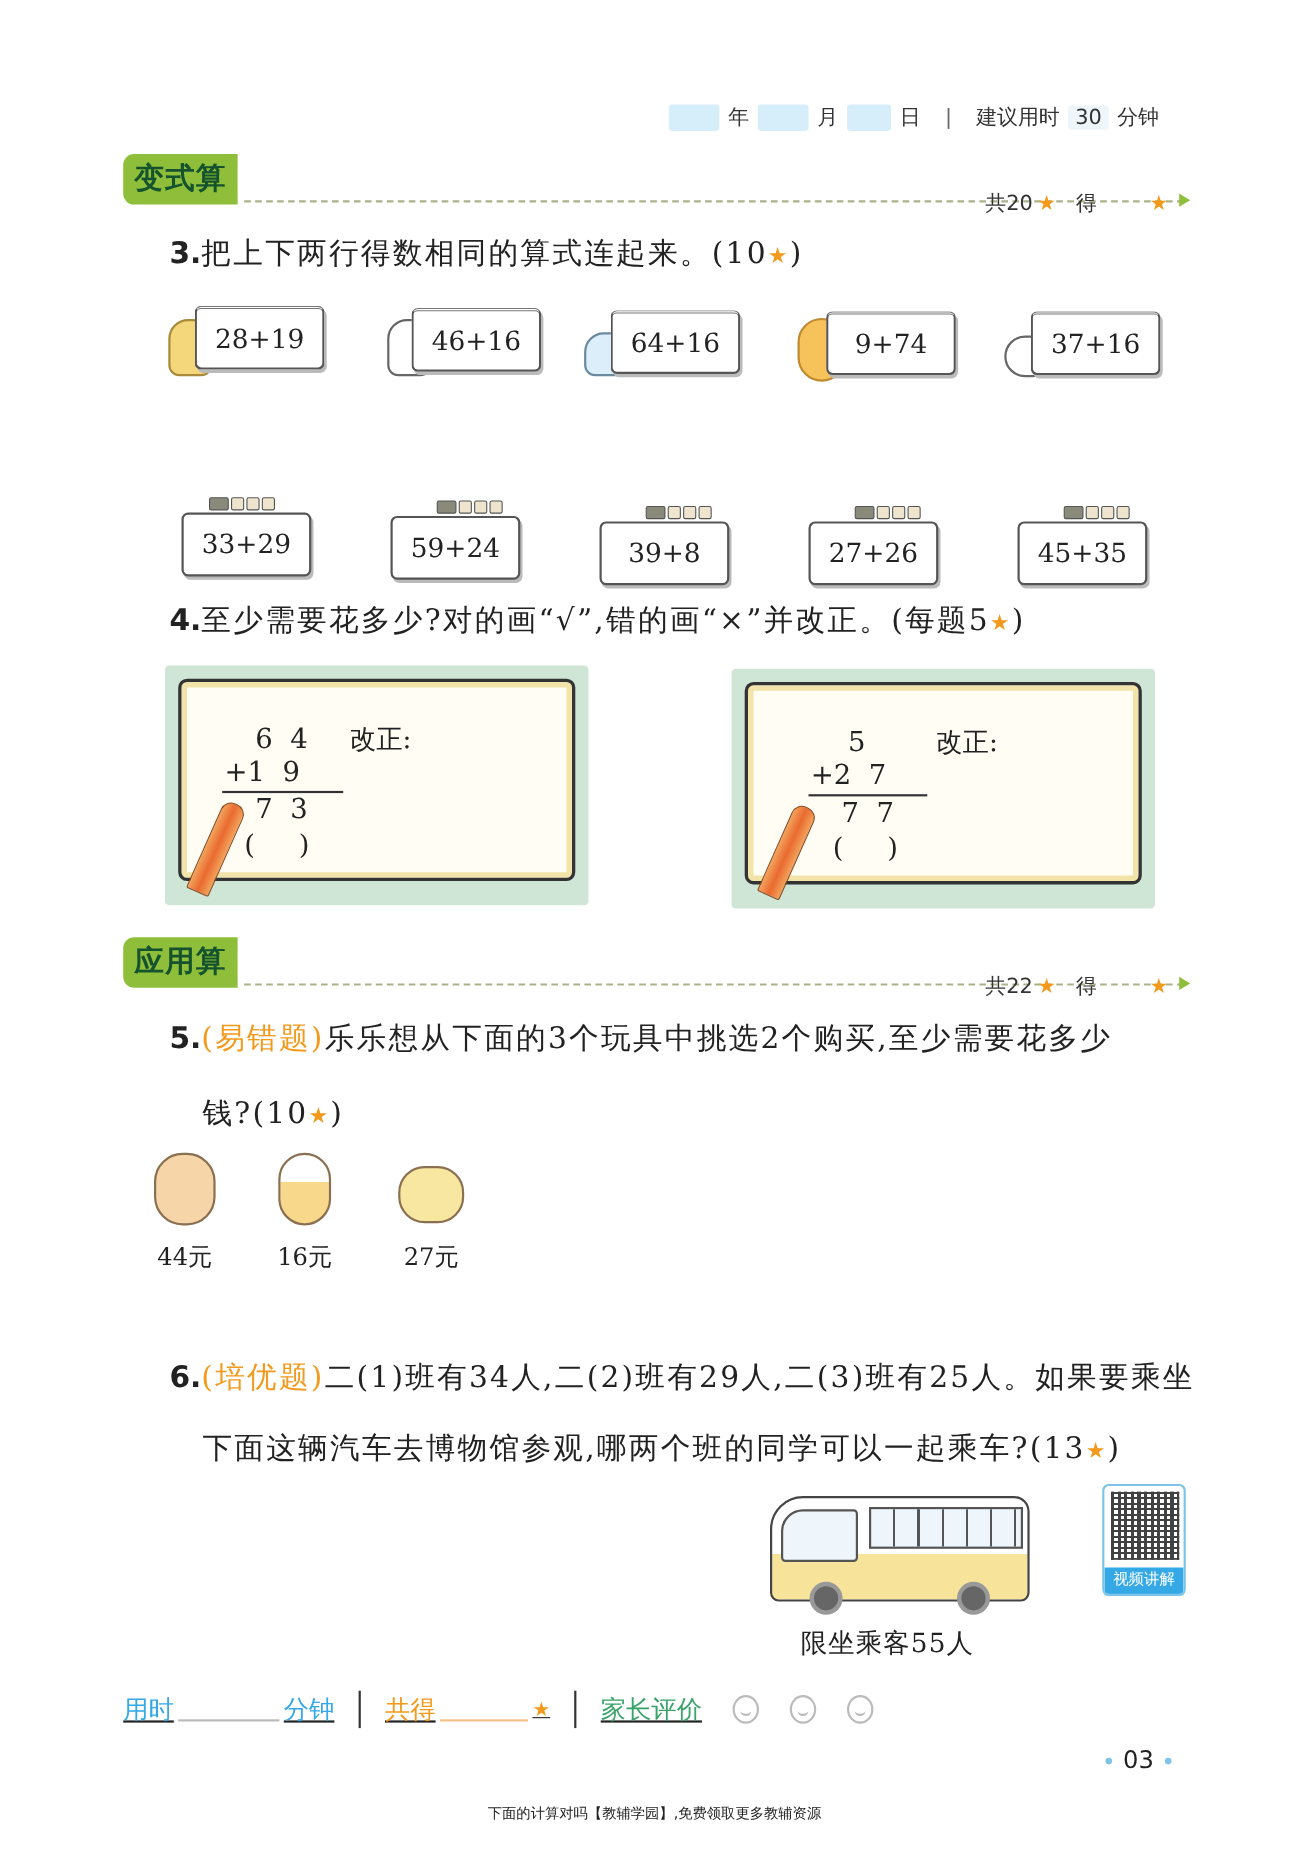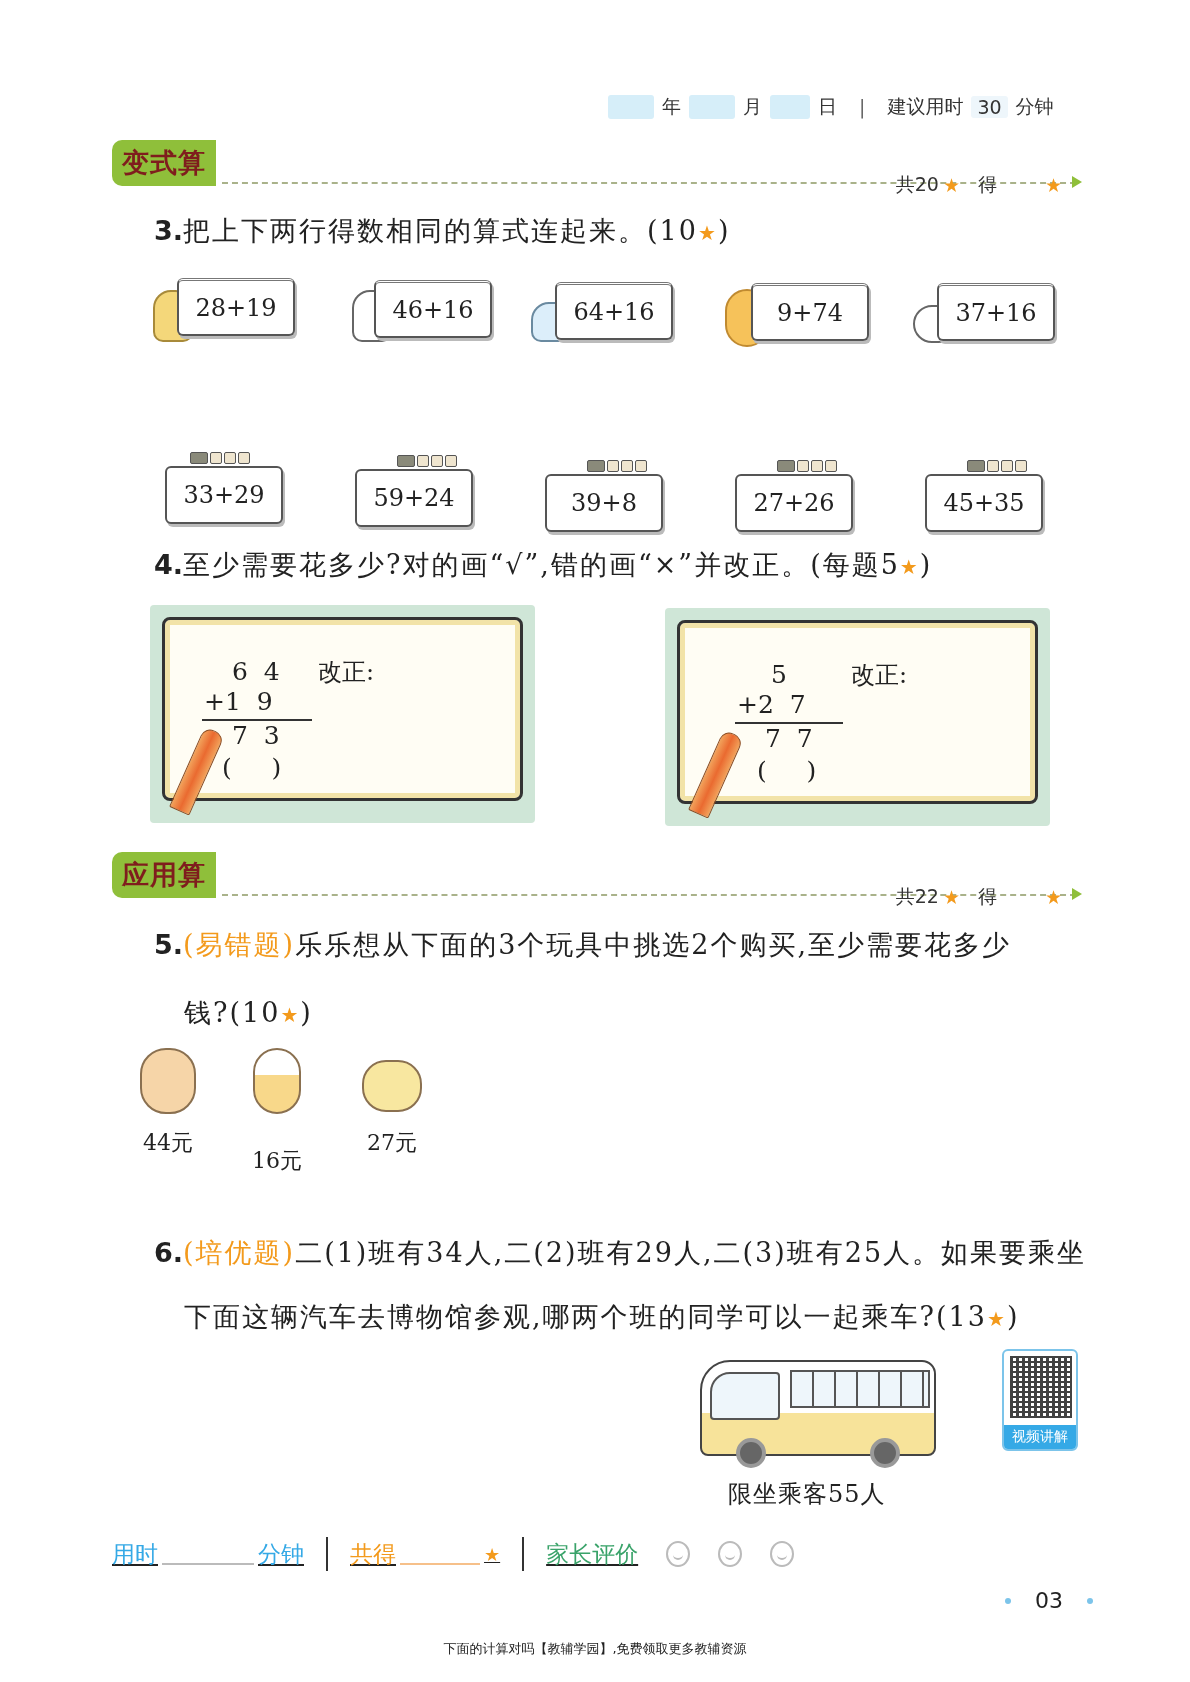--- a/index.html
+++ b/index.html
@@ -10,21 +10,21 @@
   .star { color: #f39a1c; }
 
   
   .hdr { top: 92px; left: 600px; height: 30px; display: flex; align-items: center; font-size: 19px; color: #333; }
   .hdr .blank { display: inline-block; height: 24px; background: #d6eef9; border-radius: 3px; margin: 0 8px; }
   .hdr .sep { margin: 0 22px; color: #666; }
   .hdr .mins { display:inline-block; background:#eef6fb; padding: 0 6px; margin: 0 8px; border-radius: 3px; }
 
   
   .secbar { left: 112px; width: 970px; height: 48px; }
-  .sectag { position: absolute; left: 0; top: 0; height: 46px; padding: 0 10px; background: #8fbf3a; color: #7f1d1d;
+  .sectag { position: absolute; left: 0; top: 0; height: 46px; padding: 0 10px; background: #8fbf3a; color: #14532d;
             font-family: "DejaVu Sans", "Liberation Sans", sans-serif; font-weight: bold; font-size: 27px; line-height: 46px;
             border-radius: 10px 0 0 10px; letter-spacing: 1px; }
   .secline { position: absolute; left: 110px; right: 6px; bottom: 4px; border-bottom: 2px dashed #a9b28a; }
   .secarrow { position: absolute; right: 0; bottom: 0; width: 0; height: 0; border-left: 10px solid #8fbf3a; border-top: 6px solid transparent; border-bottom: 6px solid transparent; }
   .secscore { position: absolute; right: 20px; top: 8px; font-family: "DejaVu Sans", "Liberation Sans", sans-serif; font-size: 19px; color: #333; display: flex; align-items: center; gap: 4px; margin-top: 24px; }
   .secscore .gap { width: 40px; }
 
   
   .q { left: 112px; font-size: 27px; letter-spacing: 2px; line-height: 34px; white-space: nowrap; margin-left: 42px; }
   .q .num { font-family: "DejaVu Sans", "Liberation Sans", sans-serif; font-weight: bold; letter-spacing: 0; }
@@ -66,21 +66,21 @@
 
   
   .foot { top: 1534px; left: 112px; height: 40px; display: flex; align-items: center; font-family: "DejaVu Sans","Liberation Sans",sans-serif; font-size: 23px; text-decoration: underline; }
   .foot .blue { color: #35a9e6; }
   .foot .orange { color: #f39a1c; }
   .foot .green { color: #3aa36a; }
   .foot .uline { display: inline-block; border-bottom: 2px solid #bbb; margin: 0 4px; height: 22px; }
   .foot .vsep { width: 2px; height: 34px; background: #333; margin: 0 22px; }
   .smile { width: 24px; height: 26px; border: 2px solid #bbb; border-radius: 50%; margin-left: 28px; position: relative; }
   .smile::after { content: ""; position: absolute; left: 5px; right: 5px; bottom: 5px; height: 6px; border-bottom: 2px solid #bbb; border-radius: 0 0 8px 8px; }
-  .pageno { top: 1588px; left: 1005px; font-family: "DejaVu Sans","Liberation Sans",sans-serif; font-size: 22px; display:flex; align-items:center; gap: 24px; }
+  .pageno { top: 1588px; left: 1005px; font-family: "DejaVu Sans","Liberation Sans",sans-serif; font-size: 22px; display:flex; align-items:center; gap: 10px; }
   .dot { width: 6px; height: 6px; border-radius: 50%; background: #7cc4ea; }
   .wm { top: 1640px; left: 0; width: 1190px; text-align: center; font-family: "DejaVu Sans","Liberation Sans",sans-serif; font-size: 13px; color: #222; }
 </style>
 </head>
 <body>
 
 <div class="abs hdr sans">
   <span class="blank" style="width:46px"></span>
   <span>年</span>
   <span class="blank" style="width:46px"></span>
@@ -222,21 +222,21 @@
 <div class="abs q q2" style="top:996px">
   <span>钱?(10</span><span class="star" style="font-size:20px">★</span><span>)</span>
 </div>
 
 <div class="abs" style="left:140px;top:1048px;text-align:center">
   <div class="toy" style="background:#f6d5a8;margin:0 auto"></div>
   <div class="price" style="margin-top:14px">44元</div>
 </div>
 <div class="abs" style="left:252px;top:1048px;text-align:center">
   <div class="toy" style="background:linear-gradient(#fff 40%,#f8d88a 40%);width:48px;margin:0 auto"></div>
-  <div class="price" style="margin-top:32px">16元</div>
+  <div class="price" style="margin-top:14px">16元</div>
 </div>
 <div class="abs" style="left:362px;top:1060px;text-align:center">
   <div class="toy" style="background:#f8e7a0;width:60px;height:52px;border-radius:24px;margin:0 auto"></div>
   <div class="price" style="margin-top:16px">27元</div>
 </div>
 
 <div class="abs q" style="top:1236px">
   <span class="num">6.</span><span class="tag">(培优题)</span><span>二(1)班有34人,二(2)班有29人,二(3)班有25人。如果要乘坐</span>
 </div>
 <div class="abs q q2" style="top:1300px">

